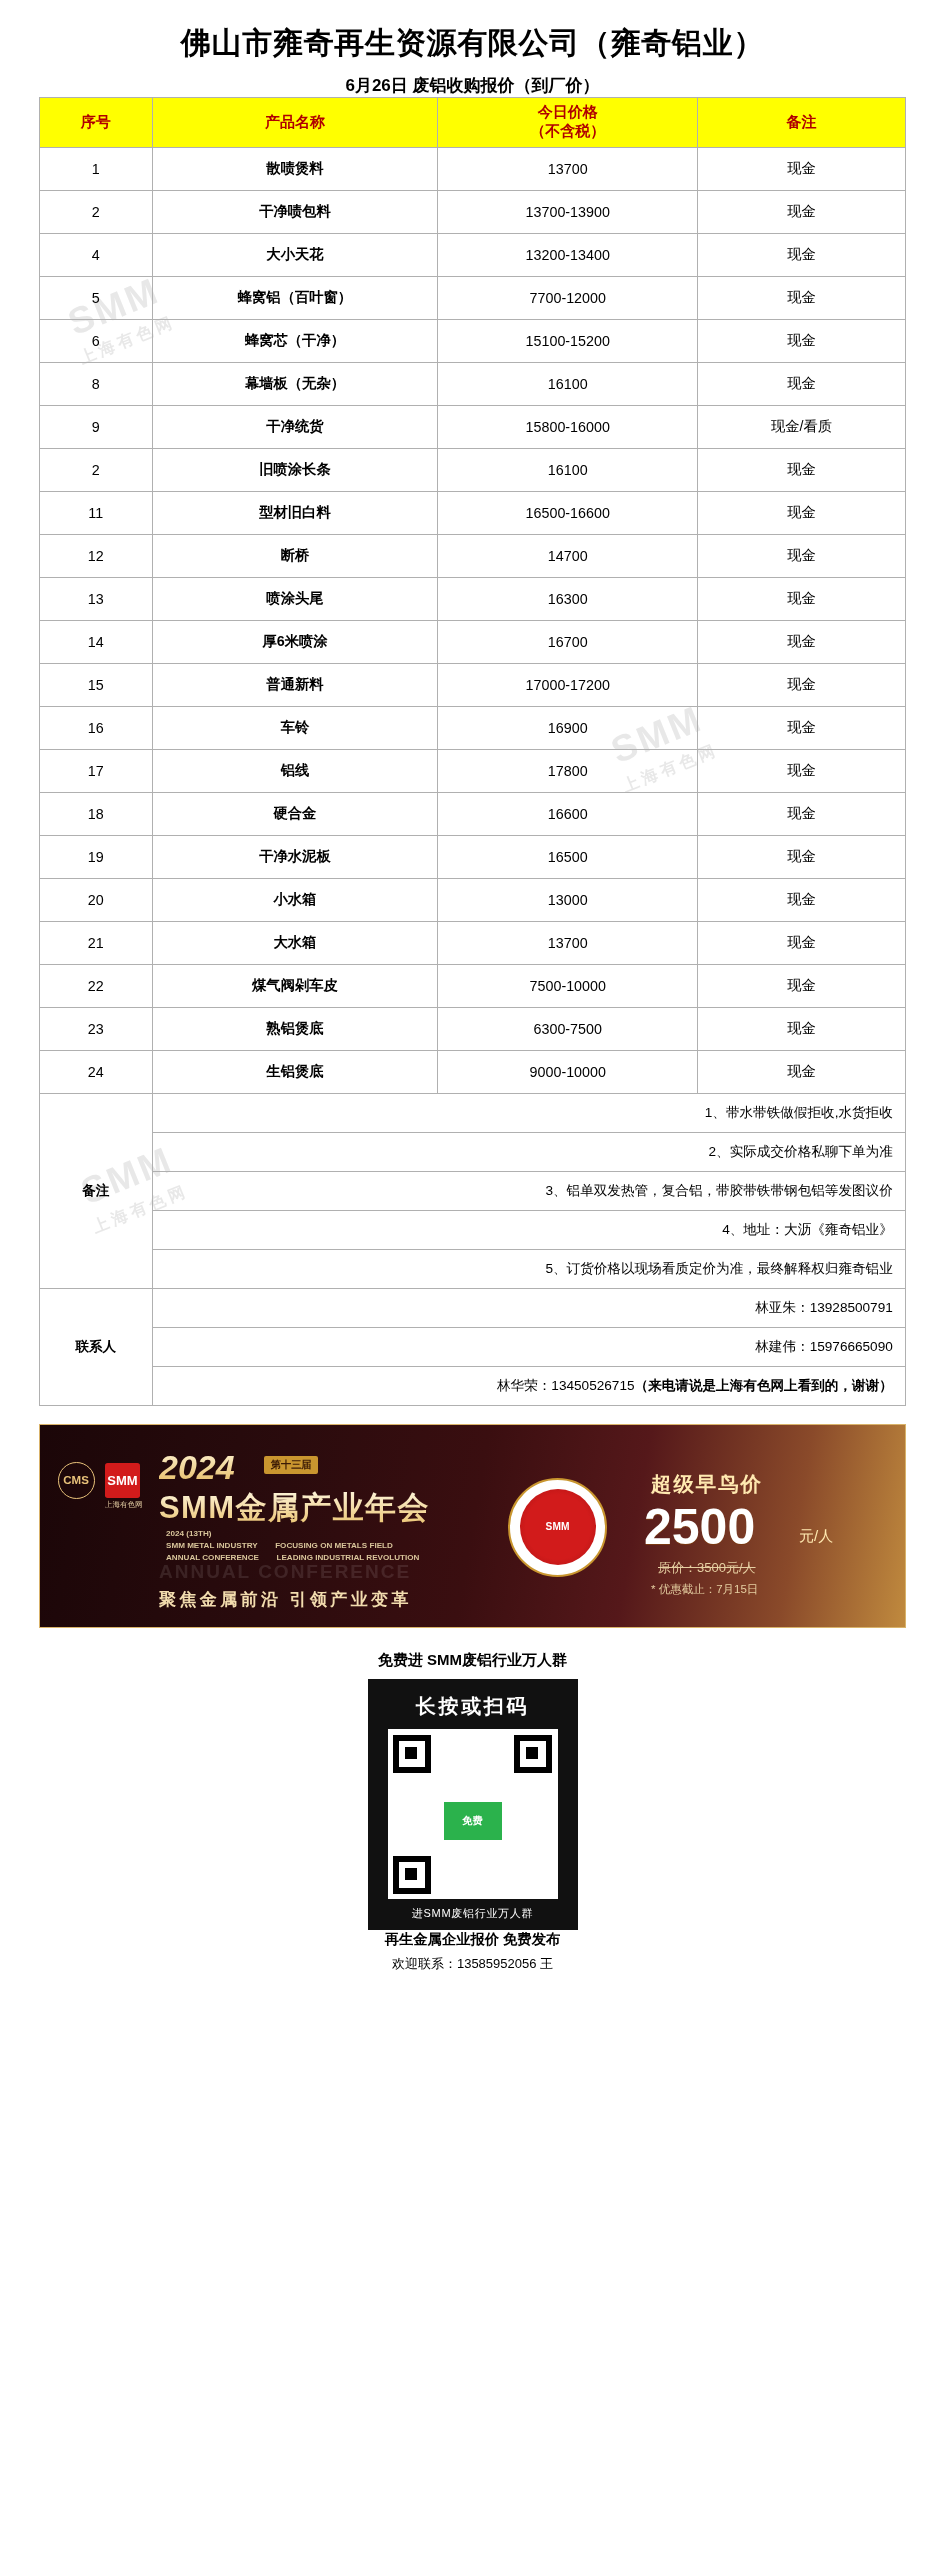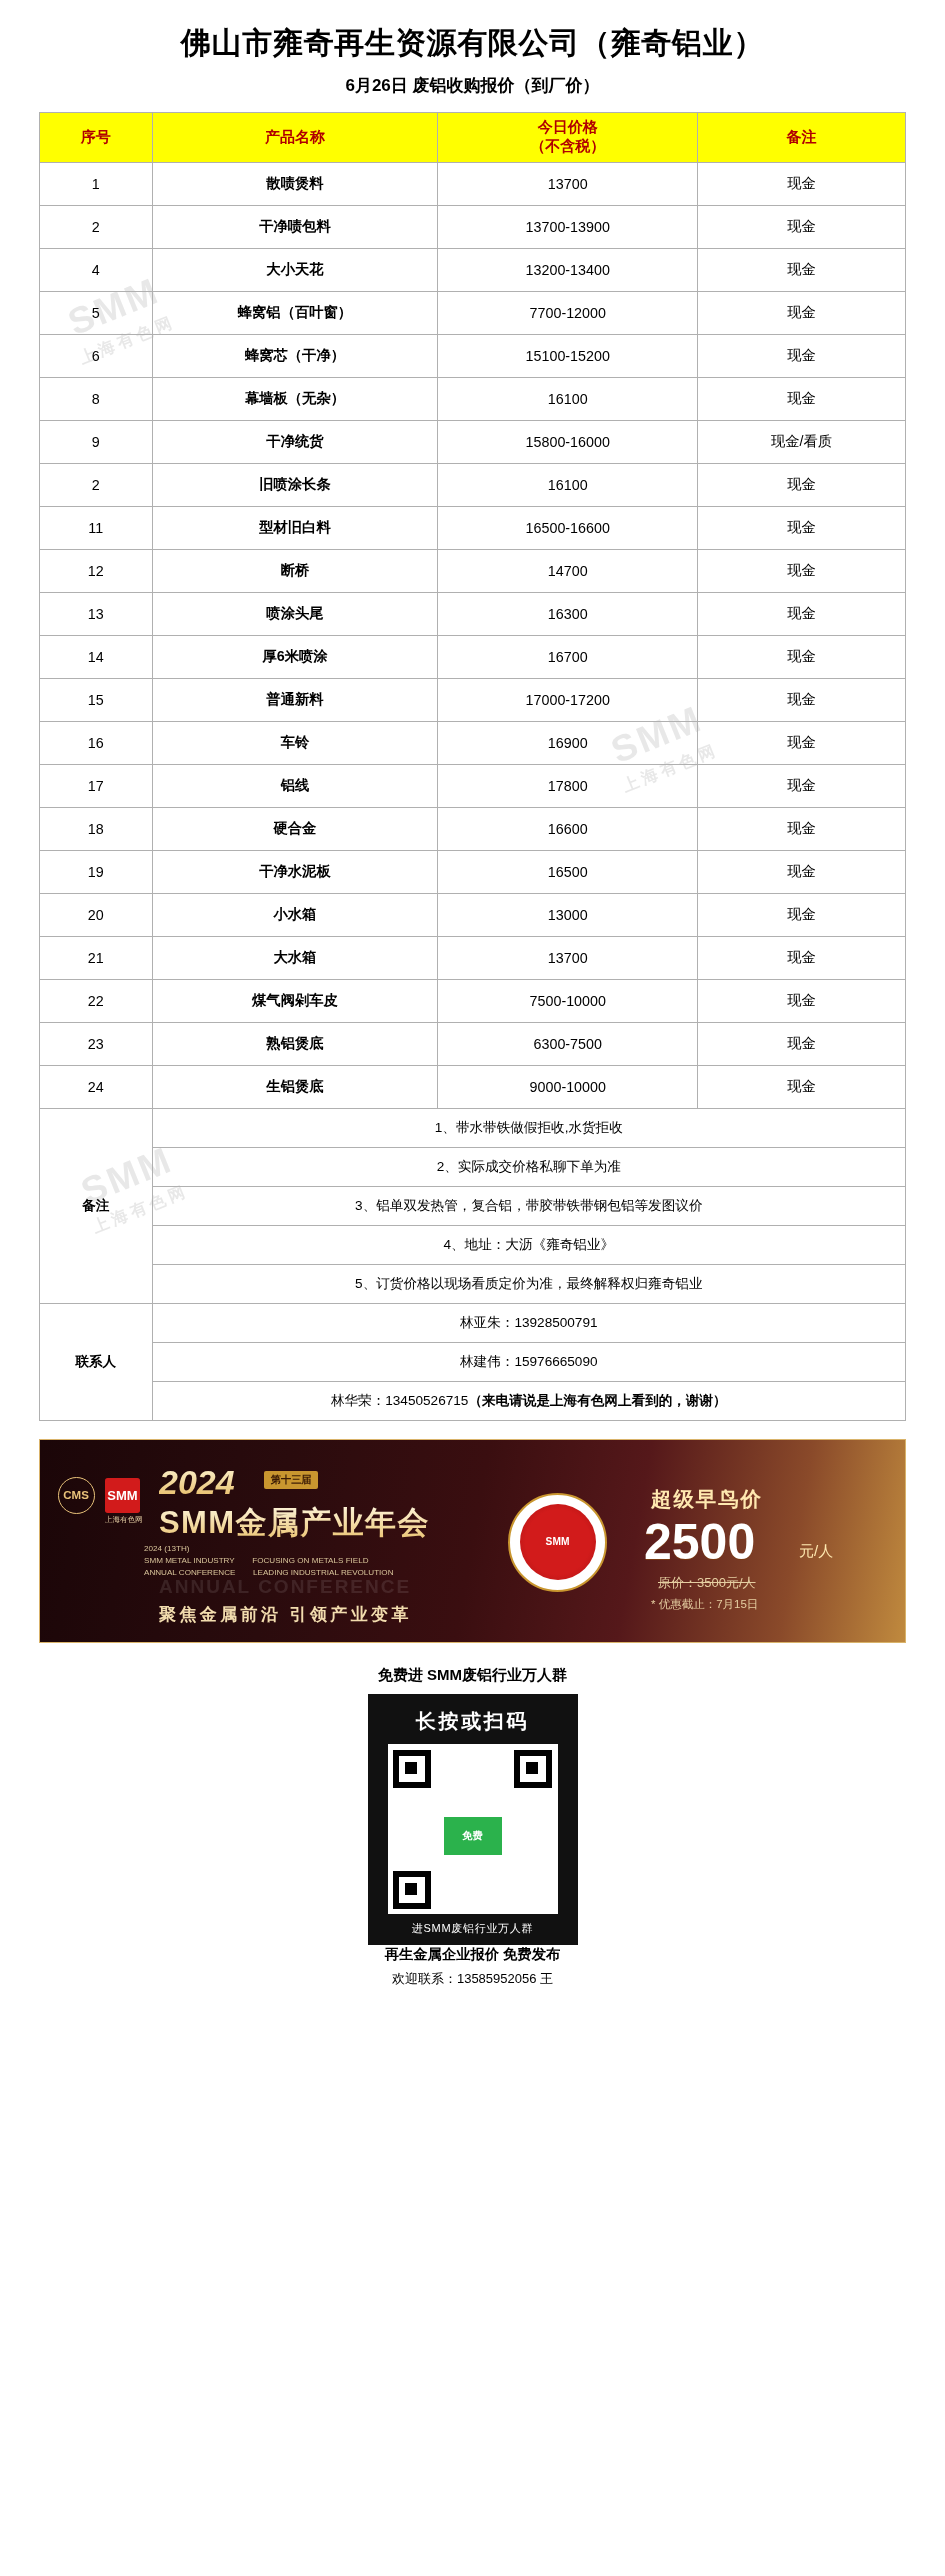--- a/index.html
+++ b/index.html
@@ -21,21 +21,20 @@
     text-align: center;
     font-size: 30px;
     font-weight: bold;
     letter-spacing: 0.7px;
     padding: 23px 0 9.5px 0;
   }
   .subtitle {
     text-align: center;
     font-size: 17px;
     font-weight: bold;
-    padding-bottom: 15px;
   }
   .table-wrap {
     margin: 0 39px;
     position: relative;
     z-index: 2;
   }
   table.price {
     width: 100%;
     border-collapse: collapse;
     table-layout: fixed;
@@ -79,21 +78,21 @@
     font-size: 13.6px;
   }
   td.meta-label {
     width: 13%;
     text-align: center;
     font-weight: bold;
     font-size: 15px;
   }
   td.meta-item {
     padding: 8.8px 12.2px;
-    text-align: center;
+    text-align: right;
     line-height: 1.5;
   }
   td.meta-item.bold-tail b { font-weight: bold; }
 
   
   .wm {
     position: absolute;
     color: rgba(180,180,180,0.30);
     font-weight: bold;
     pointer-events: none;
@@ -143,22 +142,22 @@
     background: #c9962f; color: #3a1a05; font-size: 10.2px; font-weight: bold;
     padding: 2px 6.8px; border-radius: 2px;
   }
   .banner .main-title {
     position: absolute; left: 119px; top: 62px;
     font-size: 31px; font-weight: bold; letter-spacing: 1.4px;
     background: linear-gradient(180deg,#fff9e4,#e9bf68);
     -webkit-background-clip: text; background-clip: text; color: transparent;
   }
   .banner .sub-en {
-    position: absolute; left: 104px; top: 103px;
-    font-size: 8.1px; line-height: 1.5; color: #d8c49a;
+    position: absolute; left: 126px; top: 103px;
+    font-size: 8.1px; line-height: 1.5; color: #d8c49a; font-weight: bold;
   }
   .banner .sub-en .sep { display:inline-block; width: 17.6px; }
   .banner .ghost {
     position: absolute; left: 119px; top: 136px;
     font-size: 19px; letter-spacing: 2px; color: rgba(255,255,255,0.10); font-weight: bold;
   }
   .banner .slogan {
     position: absolute; left: 119px; top: 163px;
     font-size: 17px; letter-spacing: 3.4px; color: #f2dcae; font-weight: bold;
   }

